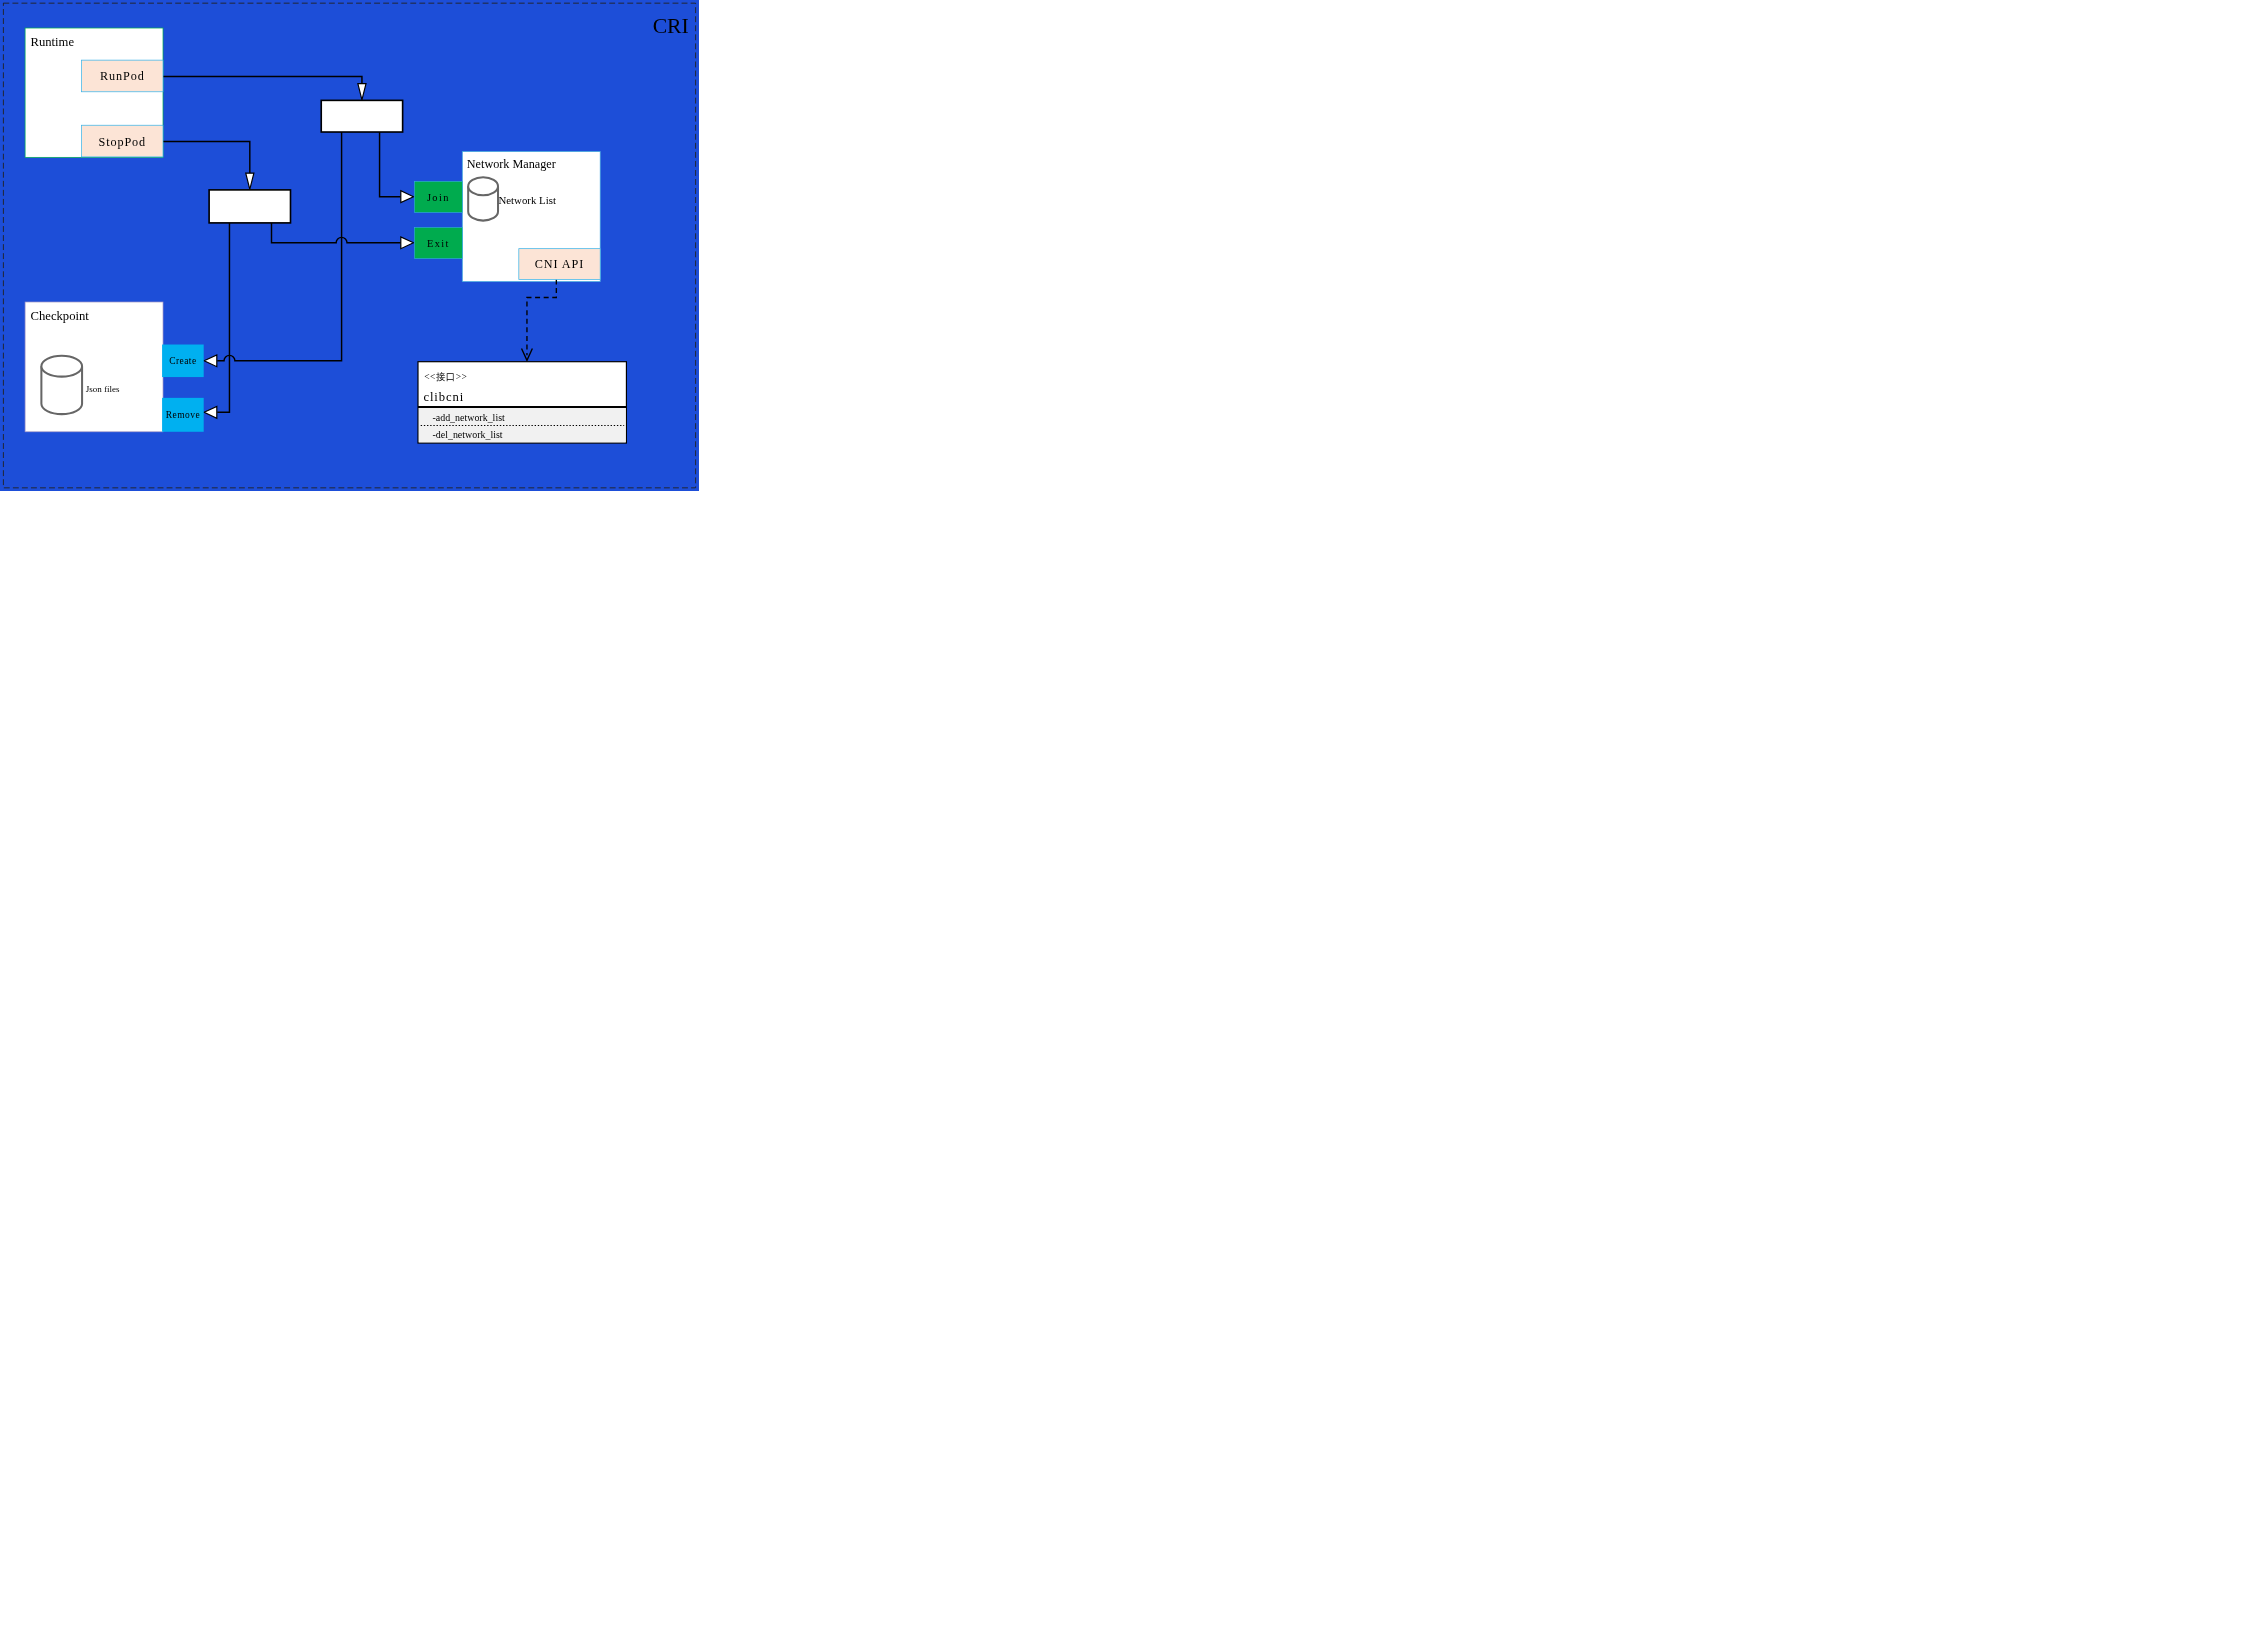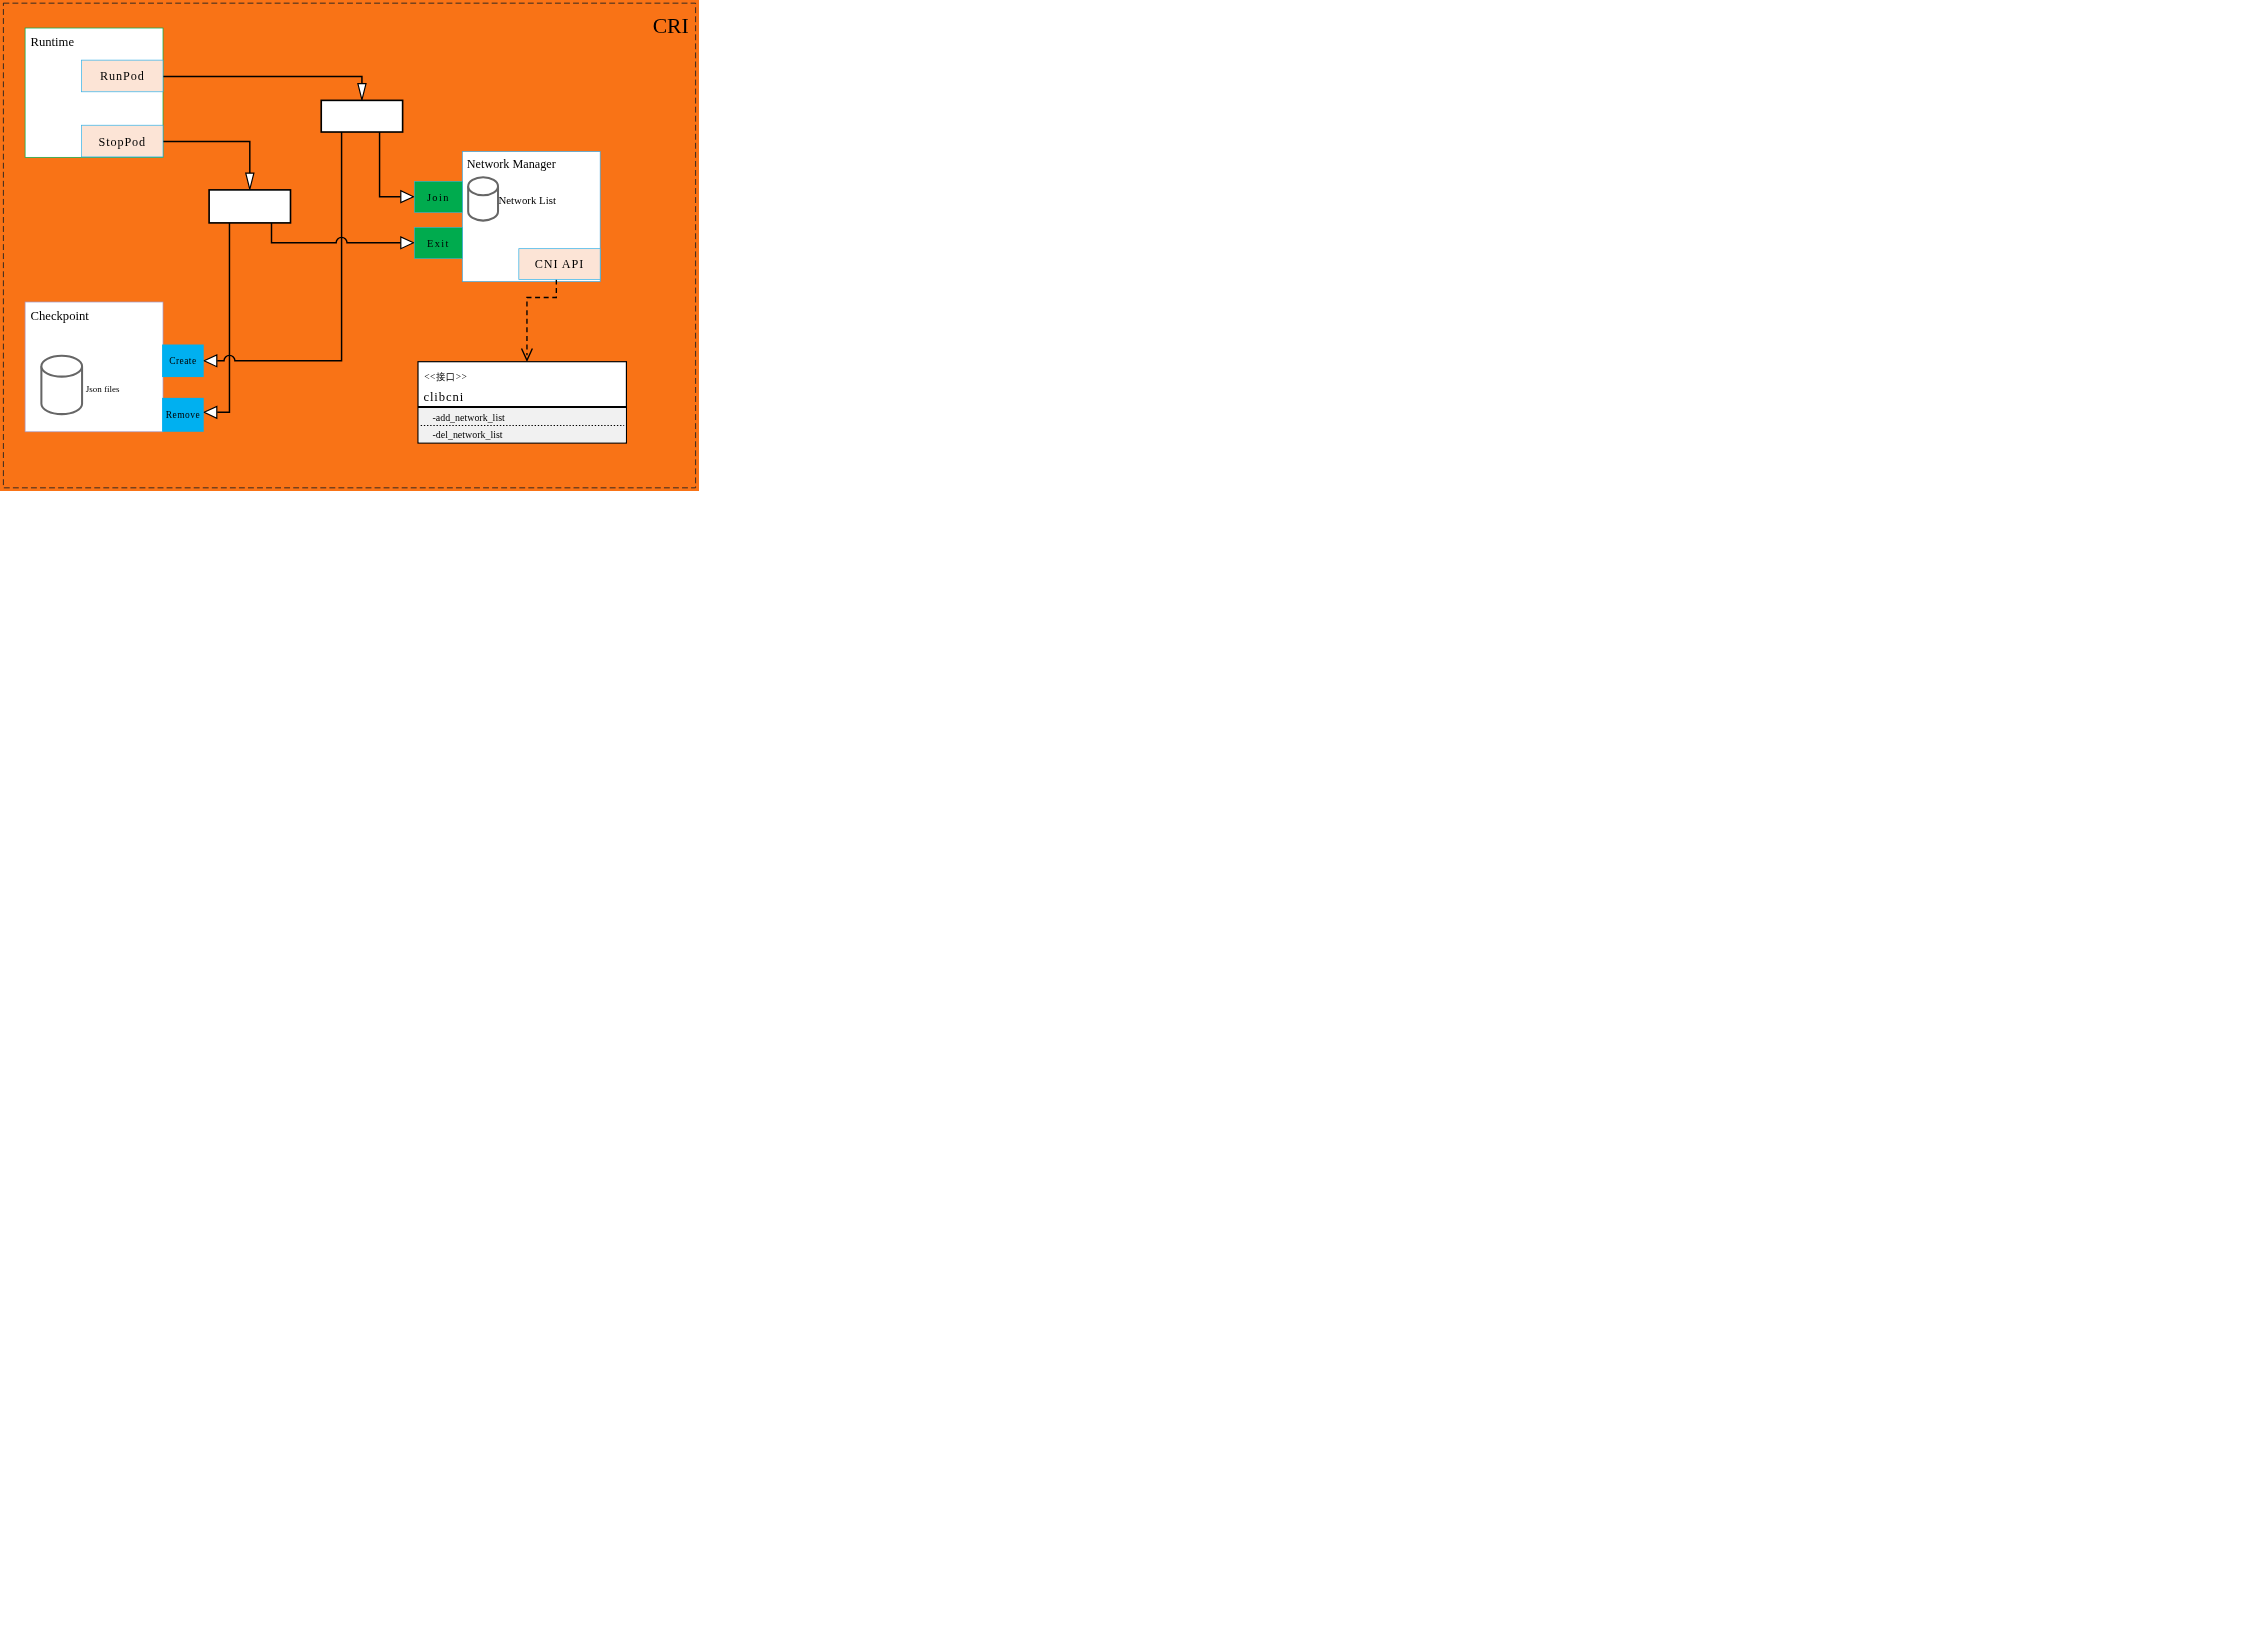--- a/index.html
+++ b/index.html
@@ -4,21 +4,21 @@
 <style>
   html, body {
     margin: 0;
     padding: 0;
     background: #ffffff;
   }
   .canvas-wrap {
     position: relative;
     width: 699px;
     height: 491px;
-    background: #f97316;
+    background: #1d4ed8;
     overflow: hidden;
   }
   svg { display: block; }
   text {
     font-family: "Liberation Serif", "DejaVu Serif", serif;
     fill: #000000;
   }
   .t48 { font-size: 48px; }
   .t28 { font-size: 28px; }
   .t27 { font-size: 27px; }

